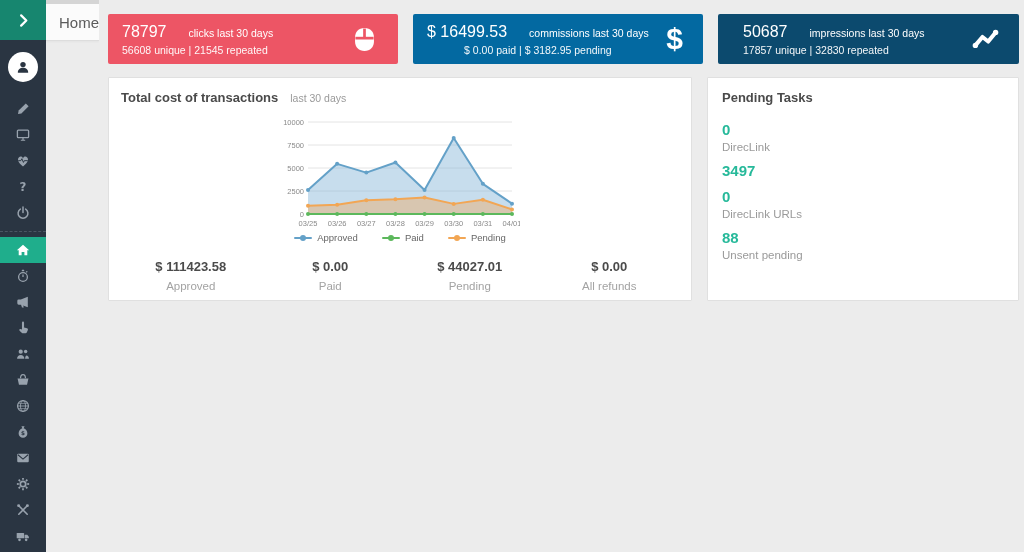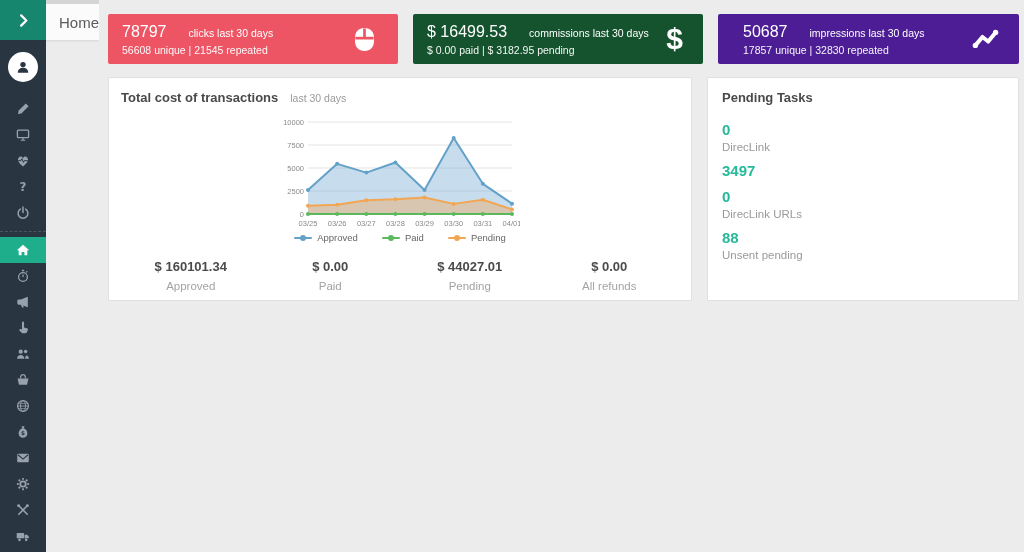--- a/index.html
+++ b/index.html
@@ -220,32 +220,32 @@
           </div>
           <span class="card-icon">
               <svg viewBox="0 0 16 16" fill="currentColor">
                 <path d="M8 1.2 c3.6 0 5.6 2.4 5.6 5.6 v2.4 c0 3.3-2.2 5.6-5.6 5.6 S2.4 12.5 2.4 9.2 V6.8 C2.4 3.6 4.4 1.2 8 1.2 Z"></path>
                 <line x1="8" y1="1.5" x2="8" y2="7.2" stroke="#ED5565" stroke-width="1.6"></line>
                 <line x1="2.6" y1="7.2" x2="13.4" y2="7.2" stroke="#ED5565" stroke-width="1.6"></line>
               </svg>
             </span>
         </div>
 
-        <div class="card" style="background: #14532d;">
+        <div class="card" style="background: #0369a1; text-align: center;">
           <div class="card-text">
             <div class="card-line1">
               <span class="card-value">$ 16499.53</span>
               <span class="card-caption">commissions last 30 days</span>
             </div>
             <span class="card-detail">$ 0.00 paid | $ 3182.95 pending</span>
           </div>
           <span class="card-icon dollar-glyph">$</span>
         </div>
 
-        <div class="card" style="background: #4c1d95; padding-left: 25px;">
+        <div class="card" style="background: #0c4a6e; padding-left: 25px;">
           <div class="card-text">
             <div class="card-line1">
               <span class="card-value">50687</span>
               <span class="card-caption">impressions last 30 days</span>
             </div>
             <span class="card-detail">17857 unique | 32830 repeated</span>
           </div>
           <span class="card-icon">
               <svg viewBox="0 0 16 16" fill="currentColor">
                 <polyline points="2,11.5 6.2,6.5 9.6,9.2 14,3.8" fill="none" stroke="currentColor" stroke-width="2.4" stroke-linecap="round" stroke-linejoin="round"></polyline>
@@ -332,21 +332,21 @@
                   <span class="legend-marker">
                     <span class="bar" style="background:#F2A654"></span>
                     <span class="dot" style="background:#F2A654"></span>
                   </span>
                   <span>Pending</span>
                 </div>
               </div>
           </div>
           <div class="summary">
             <div class="summary-item">
-              <div class="summary-value">$ 160101.34</div>
+              <div class="summary-value">$ 111423.58</div>
               <div class="summary-label">Approved</div>
             </div>
             <div class="summary-item">
               <div class="summary-value">$ 0.00</div>
               <div class="summary-label">Paid</div>
             </div>
             <div class="summary-item">
               <div class="summary-value">$ 44027.01</div>
               <div class="summary-label">Pending</div>
             </div>

